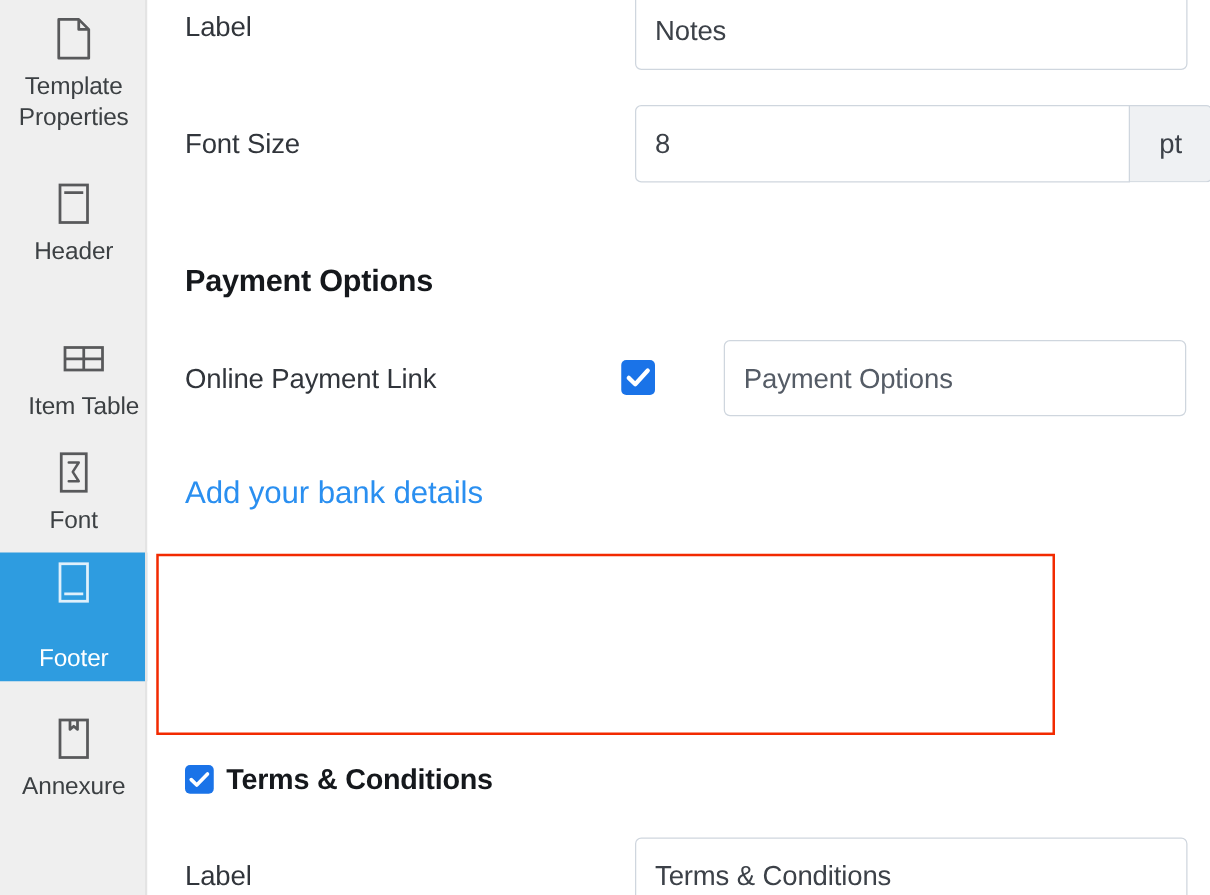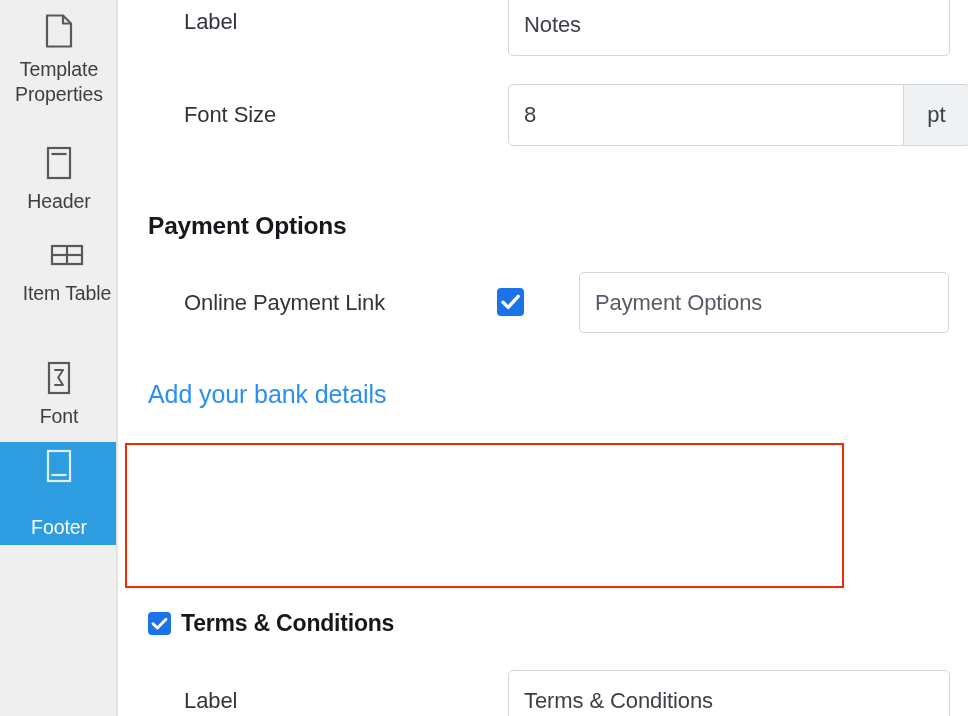--- a/index.html
+++ b/index.html
@@ -91,21 +91,20 @@
     position: absolute;
     display: flex;
     align-items: center;
   }
 
   .field-label {
     font-size: 22px;
     color: #31353b;
     letter-spacing: -0.1px;
     white-space: nowrap;
-    margin-left: 36px;
   }
 
   .section-title {
     position: absolute;
     font-size: 24.5px;
     font-weight: bold;
     color: #15181c;
     letter-spacing: -0.2px;
     white-space: nowrap;
   }
@@ -222,21 +221,21 @@
     <div class="nav-item" style="position:absolute; top:0px; left:0px;">
       <span class="nav-icon">
         <svg width="30" height="34" viewBox="0 0 30 34" fill="none">
           <path d="M3 1.5 H19 L27 9.5 V32.5 H3 Z" stroke-width="2.2" fill="none" stroke-linejoin="round"></path>
           <path d="M19 1.5 V9.5 H27" stroke-width="2.2" fill="none" stroke-linejoin="round"></path>
         </svg>
       </span>
       <span class="nav-label">Template Properties</span>
     </div>
 
-    <div class="nav-item" style="position:absolute; top:224px; left:0px;padding-left:20px;">
+    <div class="nav-item" style="position:absolute; top:256px; left:0px;padding-left:20px;">
       <span class="nav-icon">
         <svg width="34" height="26" viewBox="0 0 34 26" fill="none">
           <rect x="2" y="4" width="30" height="18" stroke-width="2.2" fill="none"></rect>
           <path d="M2 13 H32" stroke-width="2.2"></path>
           <path d="M17 4 V22" stroke-width="2.2"></path>
         </svg>
       </span>
       <span class="nav-label">Item Table</span>
     </div>
 
@@ -253,20 +252,29 @@
     <div class="nav-item selected" style="position:absolute; top:442px; left:0px; height:103px;gap:32px;">
       <span class="nav-icon">
         <svg width="28" height="34" viewBox="0 0 28 34" fill="none">
           <rect x="3" y="2" width="22" height="30" stroke-width="2.2" fill="none"></rect>
           <path d="M7.5 26 H20.5" stroke-width="2.2" stroke-linecap="square"></path>
         </svg>
       </span>
       <span class="nav-label">Footer</span>
     </div>
 
+    <div class="nav-item" style="position:absolute; top:560px; left:0px;">
+      <span class="nav-icon">
+        <svg width="28" height="34" viewBox="0 0 28 34" fill="none">
+          <rect x="3" y="2" width="22" height="30" stroke-width="2.2" fill="none"></rect>
+          <path d="M11 2 V9.5 L14 7 L17 9.5 V2" stroke-width="2.2" fill="none" stroke-linejoin="round"></path>
+        </svg>
+      </span>
+      <span class="nav-label">Annexure</span>
+    </div>
 
     <div class="sidebar-gutter"></div>
   </nav>
 
   <main class="main">
 
     <div class="row" style="left:30px; top:9px;">
       <span class="field-label">Label</span>
     </div>
     <input class="text-input" type="text" style="position: absolute; left: 390px; top: -6px; width: 442px; height: 62px;" value="Notes">

